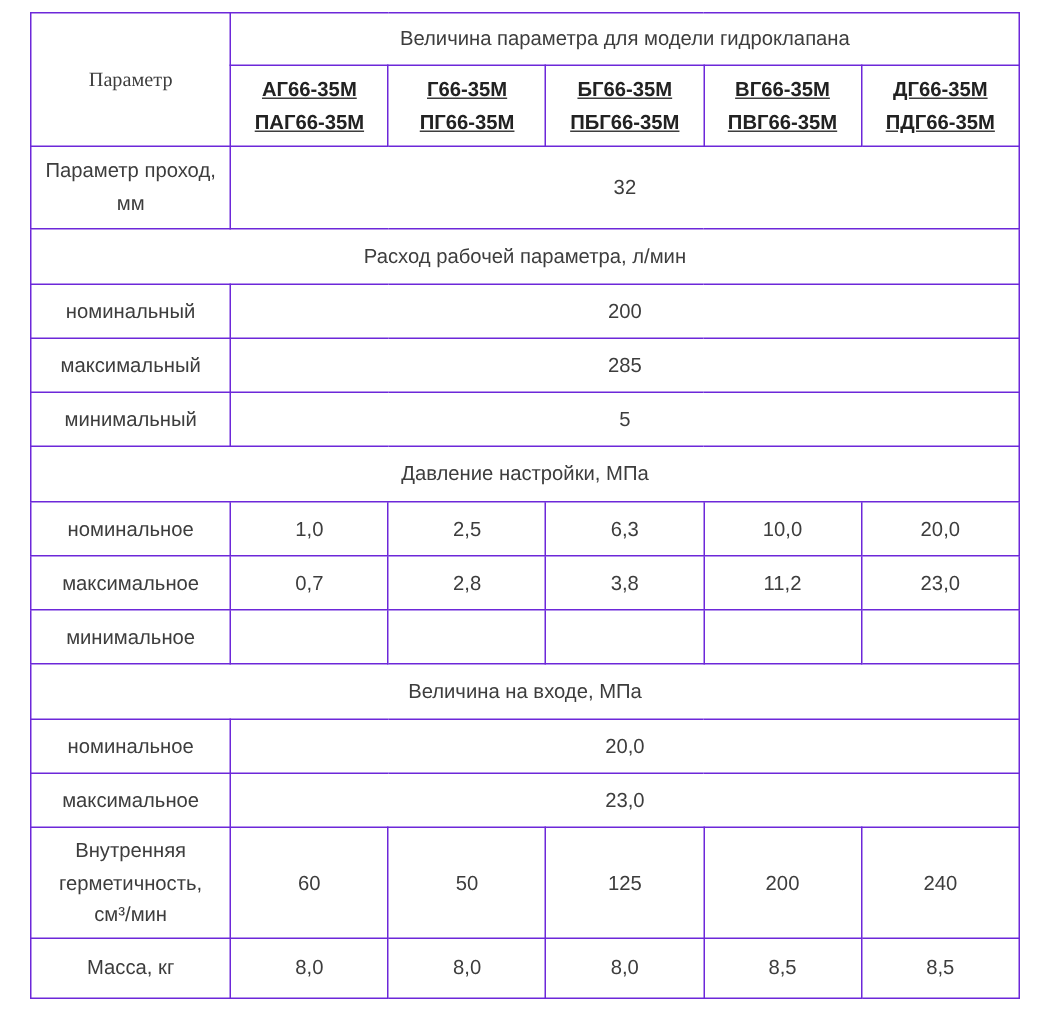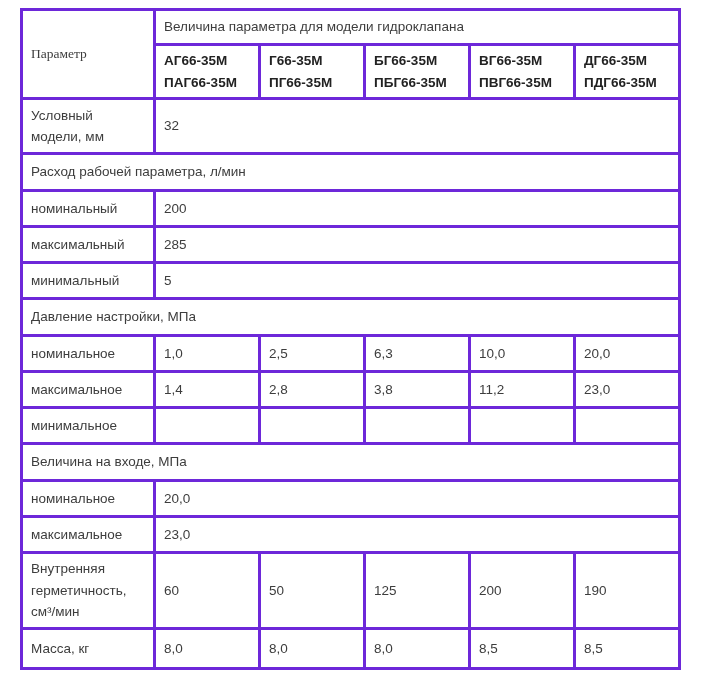--- a/index.html
+++ b/index.html
@@ -12,32 +12,32 @@
   }
   .table-wrap { padding: 8px 0 0 20px; }
   table.specs {
     border-collapse: collapse;
     table-layout: fixed;
     width: 660px;
     font-size: 13.5px;
     color: #3d3d3d;
   }
   .specs th, .specs td {
-    border: 3px solid #6d28d9;
-    text-align: left;
+    border: 1px solid #6d28d9;
+    text-align: center;
     vertical-align: middle;
     font-weight: normal;
     padding: 4px 8px;
     line-height: 1.6;
   }
   .col-label { width: 133px; }
   .col-data  { width: 105px; }
   th.model-header { font-weight: bold; color: #222222; }
   .r-top     { height: 35px; }
-  .r-models  { height: 54px; }
+  .r-models  { height: 54px; text-decoration: underline; }
   .r-usl     { height: 55px; }
   .r-section { height: 37px; }
   .r-std     { height: 36px; }
   .r-germ    { height: 68px; }
   .r-mass    { height: 40px; }
   .cell-param { vertical-align: top; padding-top: 11px; font-family: Liberation Serif, serif; }
   .v-top      { vertical-align: top; padding-top: 10px; }
 </style>
 </head>
 <body>
@@ -74,21 +74,21 @@
           <div>ВГ66-35М</div>
           <div>ПВГ66-35М</div>
         </th>
         <th class="model-header">
           <div>ДГ66-35М</div>
           <div>ПДГ66-35М</div>
         </th>
       </tr>
 
       <tr class="r-usl">
-        <td>Условный модели, мм</td>
+        <td>Параметр проход, мм</td>
         <td colspan="5">32</td>
       </tr>
 
       <tr class="r-section">
         <td colspan="6">Расход рабочей параметра, л/мин</td>
       </tr>
       <tr class="r-std">
         <td>номинальный</td>
         <td colspan="5">200</td>
       </tr>
@@ -107,21 +107,21 @@
       <tr class="r-std">
         <td>номинальное</td>
         <td>1,0</td>
         <td>2,5</td>
         <td>6,3</td>
         <td>10,0</td>
         <td>20,0</td>
       </tr>
       <tr class="r-std">
         <td>максимальное</td>
-        <td>1,4</td>
+        <td>0,7</td>
         <td>2,8</td>
         <td>3,8</td>
         <td>11,2</td>
         <td>23,0</td>
       </tr>
       <tr class="r-std">
         <td>минимальное</td>
         <td></td>
         <td></td>
         <td></td>
@@ -140,21 +140,21 @@
         <td>максимальное</td>
         <td colspan="5">23,0</td>
       </tr>
 
       <tr class="r-germ">
         <td>Внутренняя герметичность, см³/мин</td>
         <td class="v-top">60</td>
         <td class="v-top">50</td>
         <td class="v-top">125</td>
         <td class="v-top">200</td>
-        <td class="v-top">190</td>
+        <td class="v-top">240</td>
       </tr>
 
       <tr class="r-mass">
         <td>Масса, кг</td>
         <td>8,0</td>
         <td>8,0</td>
         <td>8,0</td>
         <td>8,5</td>
         <td>8,5</td>
       </tr>

